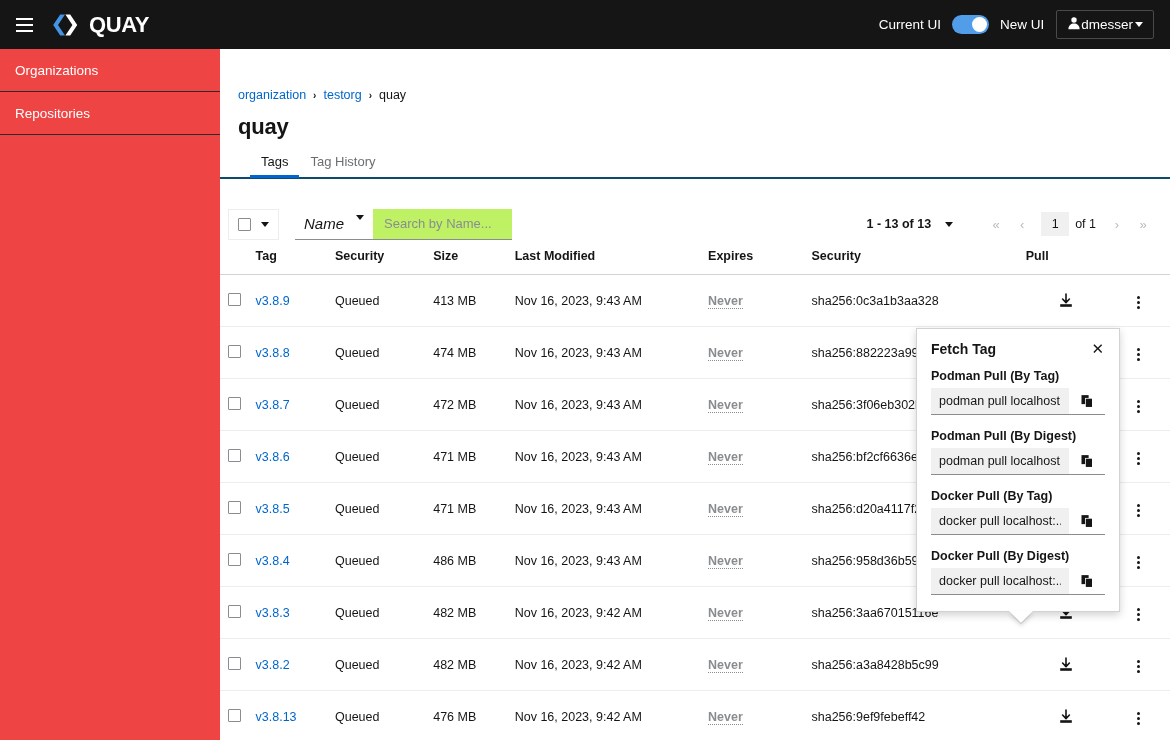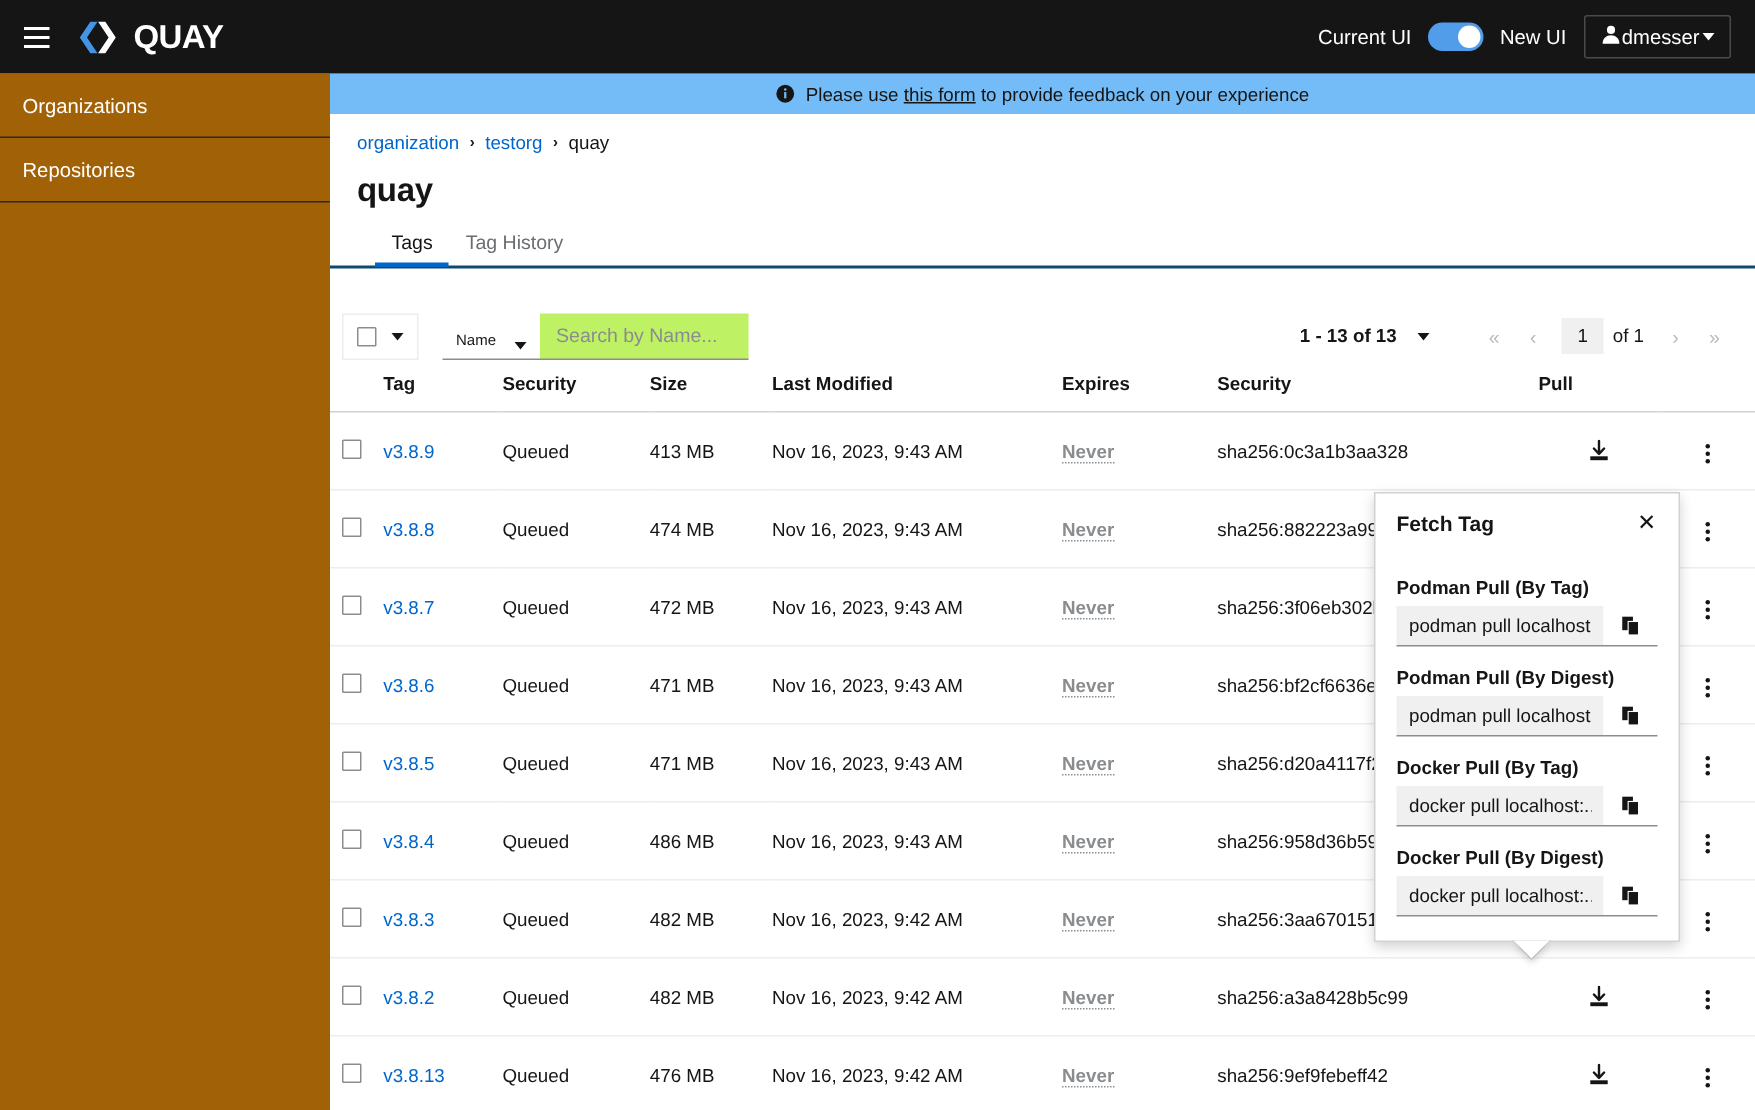--- a/index.html
+++ b/index.html
@@ -69,21 +69,21 @@
     border-left: 4.5px solid transparent;
     border-right: 4.5px solid transparent;
     border-top: 5px solid #ffffff;
     margin-left: 2px;
   }
 
   
   .sidebar {
     position: absolute; top: 49px; left: 0;
     width: 220px; height: 691px;
-    background: #a16207;
+    background: #ef4444;
     z-index: 30;
   }
   .side-item {
     height: 43px; display: flex; align-items: center;
     padding-left: 15px;
     color: #ffffff; font-size: 13.5px;
     border-bottom: 1px solid #2b2b2b;
     cursor: pointer;
   }
 
@@ -153,24 +153,24 @@
     cursor: pointer; flex: none;
   }
   .caret-dark {
     width: 0; height: 0;
     border-left: 4.5px solid transparent;
     border-right: 4.5px solid transparent;
     border-top: 5px solid #151515;
   }
   .filter-group { display: flex; margin-left: 16px; }
   .filter-select {
-    display: flex; align-items: flex-end; gap: 12px;
+    display: flex; align-items: flex-start; gap: 12px;
     border-bottom: 1px solid #8a8d90;
     background: #fff; padding: 6px 9px; height: 31px;
-    font-size: 10px; cursor: pointer;
+    font-size: 15px; cursor: pointer; font-style: italic;
   }
   .search-box {
     border-bottom: 1px solid #8a8d90;
     background: #bef264; width: 139px; height: 31px;
     display: flex; align-items: center; padding-left: 9px;
   }
   .search-box input {
     border: none; outline: none; width: 100%;
     font-family: "Liberation Sans", sans-serif; font-size: 13px;
     color: #151515; background: transparent;
@@ -241,21 +241,21 @@
     position: absolute; left: 916px; top: 328px;
     width: 204px;
     background: #ffffff;
     border: 1px solid #d2d2d2;
     box-shadow: 0 3px 8px rgba(3,3,3,0.18);
     z-index: 60;
     padding: 12px 14px 16px 14px;
   }
   .pop-head {
     display: flex; align-items: flex-start; justify-content: space-between;
-    margin-bottom: 28px;
+    margin-bottom: 12px;
   }
   .pop-title { font-size: 14px; font-weight: bold; color: #151515; }
   .pop-close {
     font-size: 15px; color: #151515; cursor: pointer;
     line-height: 1; padding: 0 1px;
   }
   .pop-field { margin-bottom: 14px; }
   .pop-field:last-child { margin-bottom: 0; }
   .pop-label {
     font-size: 12.5px; font-weight: bold; color: #151515;
@@ -334,34 +334,20 @@
 
   <nav class="sidebar">
     <div class="side-item">
       <span>Organizations</span>
     </div>
     <div class="side-item">
       <span>Repositories</span>
     </div>
   </nav>
 
-  <div class="banner">
-    <span class="info-ico">
-      <svg width="13" height="13" viewBox="0 0 16 16">
-        <circle cx="8" cy="8" r="7.3" fill="#151515"></circle>
-        <rect x="7.1" y="6.6" width="1.8" height="5.2" fill="#73bcf7"></rect>
-        <circle cx="8" cy="4.5" r="1.05" fill="#73bcf7"></circle>
-      </svg>
-    </span>
-    <span>Please use</span>
-    <span>&nbsp;</span>
-    <a>this form</a>
-    <span>&nbsp;</span>
-    <span>to provide feedback on your experience</span>
-  </div>
 
   <div class="content">
 
     <div class="breadcrumb">
       <a>organization</a>
       <span class="bc-sep">›</span>
       <a>testorg</a>
       <span class="bc-sep">›</span>
       <span>quay</span>
     </div>

